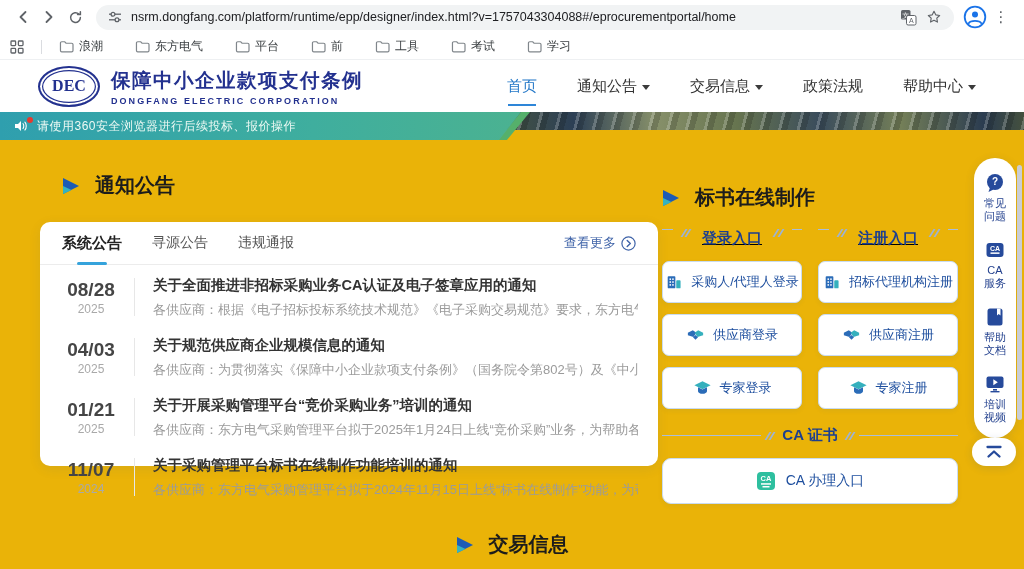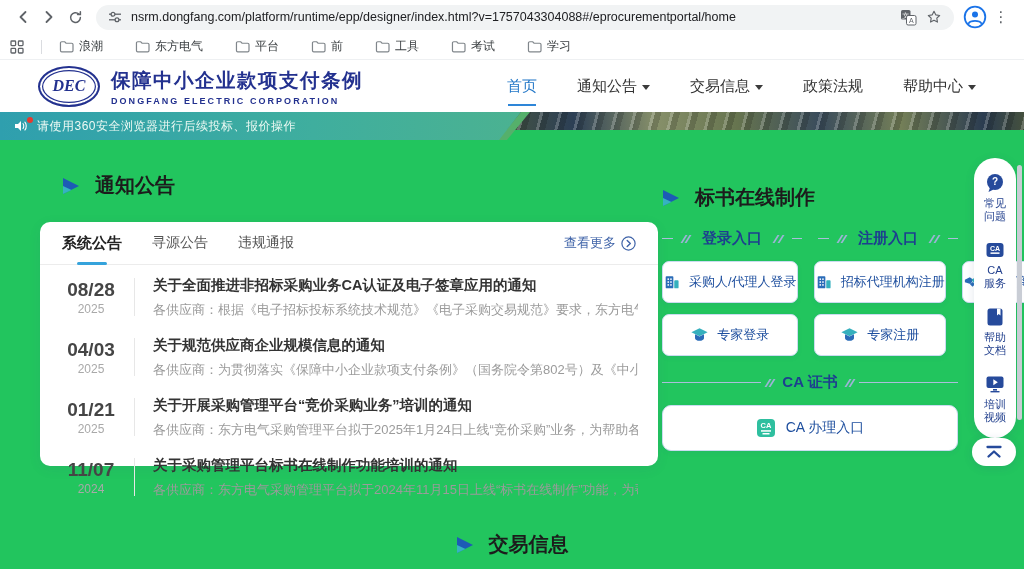--- a/index.html
+++ b/index.html
@@ -1,16 +1,16 @@
 <!DOCTYPE html>
 <html><head>
 <meta charset="utf-8">
 <style>
   html,body{margin:0;padding:0;background:#d8dde4;}
-  .viewport{position:relative;width:1024px;height:569px;background:#22c55e;overflow:hidden;
+  .viewport{position:relative;width:1024px;height:569px;background:#eab308;overflow:hidden;
     font-family:"Liberation Sans","DejaVu Sans",sans-serif;}
 
   
   .toolbar{position:absolute;top:0;left:0;right:0;height:34px;background:#fff;
     display:flex;align-items:center;padding:0 10px;}
   .tb-btn{width:26px;height:26px;display:flex;align-items:center;justify-content:center;cursor:pointer;border-radius:50%;}
   .omnibox{flex:1;height:25px;background:#f1f3f4;border-radius:13px;display:flex;align-items:center;
     padding:0 12px;gap:9px;margin:0 8px;}
   .omni-url{flex:1;font-size:12.5px;color:#202124;white-space:nowrap;overflow:hidden;}
   .menu-dots{font-size:15px;color:#5f6368;}
@@ -19,21 +19,21 @@
   .bm{display:flex;align-items:center;gap:5px;cursor:pointer;}
   .bm-divider{width:1px;height:14px;background:#dadce0;margin:0 1px;}
 
   
   .site-header{position:absolute;top:60px;left:0;right:0;height:52px;background:#fff;
     display:flex;align-items:center;justify-content:space-between;padding:0 48px 0 38px;box-sizing:border-box;}
   .logo-wrap{display:flex;align-items:center;gap:11px;}
   .logo-oval{width:58px;height:37px;border:2.5px solid #23318f;border-radius:50%;
     box-shadow:inset 0 0 0 2px #fff,inset 0 0 0 3.2px #23318f;
     display:flex;align-items:center;justify-content:center;
-    font-family:"Liberation Serif","DejaVu Serif",serif;font-style:italic;font-weight:bold;
+    font-family:"Liberation Serif","DejaVu Serif",serif;font-weight:bold;
     font-size:16px;color:#23318f;}
   .company-cn{font-size:19.5px;font-weight:bold;color:#23318f;letter-spacing:1.5px;}
   .company-en{font-size:9px;font-weight:bold;color:#23318f;letter-spacing:2.05px;margin-top:2px;}
   .main-nav{display:flex;gap:40px;align-items:center;font-size:15px;color:#333;}
   .nav-item{position:relative;display:flex;align-items:center;gap:5px;cursor:pointer;}
   .nav-item.active{color:#2478c8;margin-left:46px;}
   .nav-item.active::after{content:"";position:absolute;left:1px;right:1px;bottom:-10px;height:2px;background:#2e86d8;}
   .caret{width:0;height:0;border-left:4.5px solid transparent;border-right:4.5px solid transparent;
     border-top:5px solid #3b3b3b;margin-top:2px;}
 
@@ -74,26 +74,26 @@
   .n-date .d{font-size:19px;font-weight:bold;color:#454545;}
   .n-date .y{font-size:12px;color:#a9a9a9;margin-top:1px;}
   .n-sep{width:1px;height:38px;background:#e7e7e7;margin:0 18px 0 12px;flex:none;}
   .n-main{flex:1;min-width:0;}
   .n-title{font-size:14.5px;font-weight:bold;color:#333;white-space:nowrap;overflow:hidden;text-overflow:ellipsis;}
   .n-desc{font-size:13px;color:#9b9b9b;margin-top:6px;white-space:nowrap;overflow:hidden;}
 
   
   .portal{position:absolute;left:662px;top:229px;width:296px;}
   .group-row{display:flex;gap:16px;margin-bottom:13px;}
-  .group{flex:1;display:flex;align-items:center;gap:8px;}
+  .group{flex:1;display:flex;gap:8px;text-decoration:underline;}
   .gline{flex:1;height:1px;background:#aabeda;}
   .slashes{display:inline-flex;gap:2.5px;margin:0 2px;}
   .slashes i{width:2px;height:8px;background:#9db3d6;transform:skewX(-32deg);}
   .gname{font-size:15px;font-weight:bold;color:#1d3f8f;margin:0 3px;white-space:nowrap;}
-  .btn-grid{display:grid;grid-template-columns:1fr 1fr 1fr 1fr;gap:11px 16px;}
+  .btn-grid{display:grid;grid-template-columns:1fr 1fr;gap:11px 16px;}
   .p-btn{height:40px;background:#fff;border:1px solid #cadcf0;border-radius:7px;
     display:flex;align-items:center;justify-content:center;gap:8px;font-size:13px;color:#1d4e9e;
     box-shadow:0 2px 5px rgba(40,90,160,.07);cursor:pointer;white-space:nowrap;}
   .btn-icon{display:flex;flex:none;}
   .ca-divider{display:flex;align-items:center;gap:4px;margin:17px 0 13px;}
   .ca-btn{height:44px;background:#fff;border:1px solid #cadcf0;border-radius:9px;
     display:flex;align-items:center;justify-content:center;gap:10px;font-size:14px;color:#1d4e9e;
     box-shadow:0 2px 5px rgba(40,90,160,.07);cursor:pointer;}
 
   

